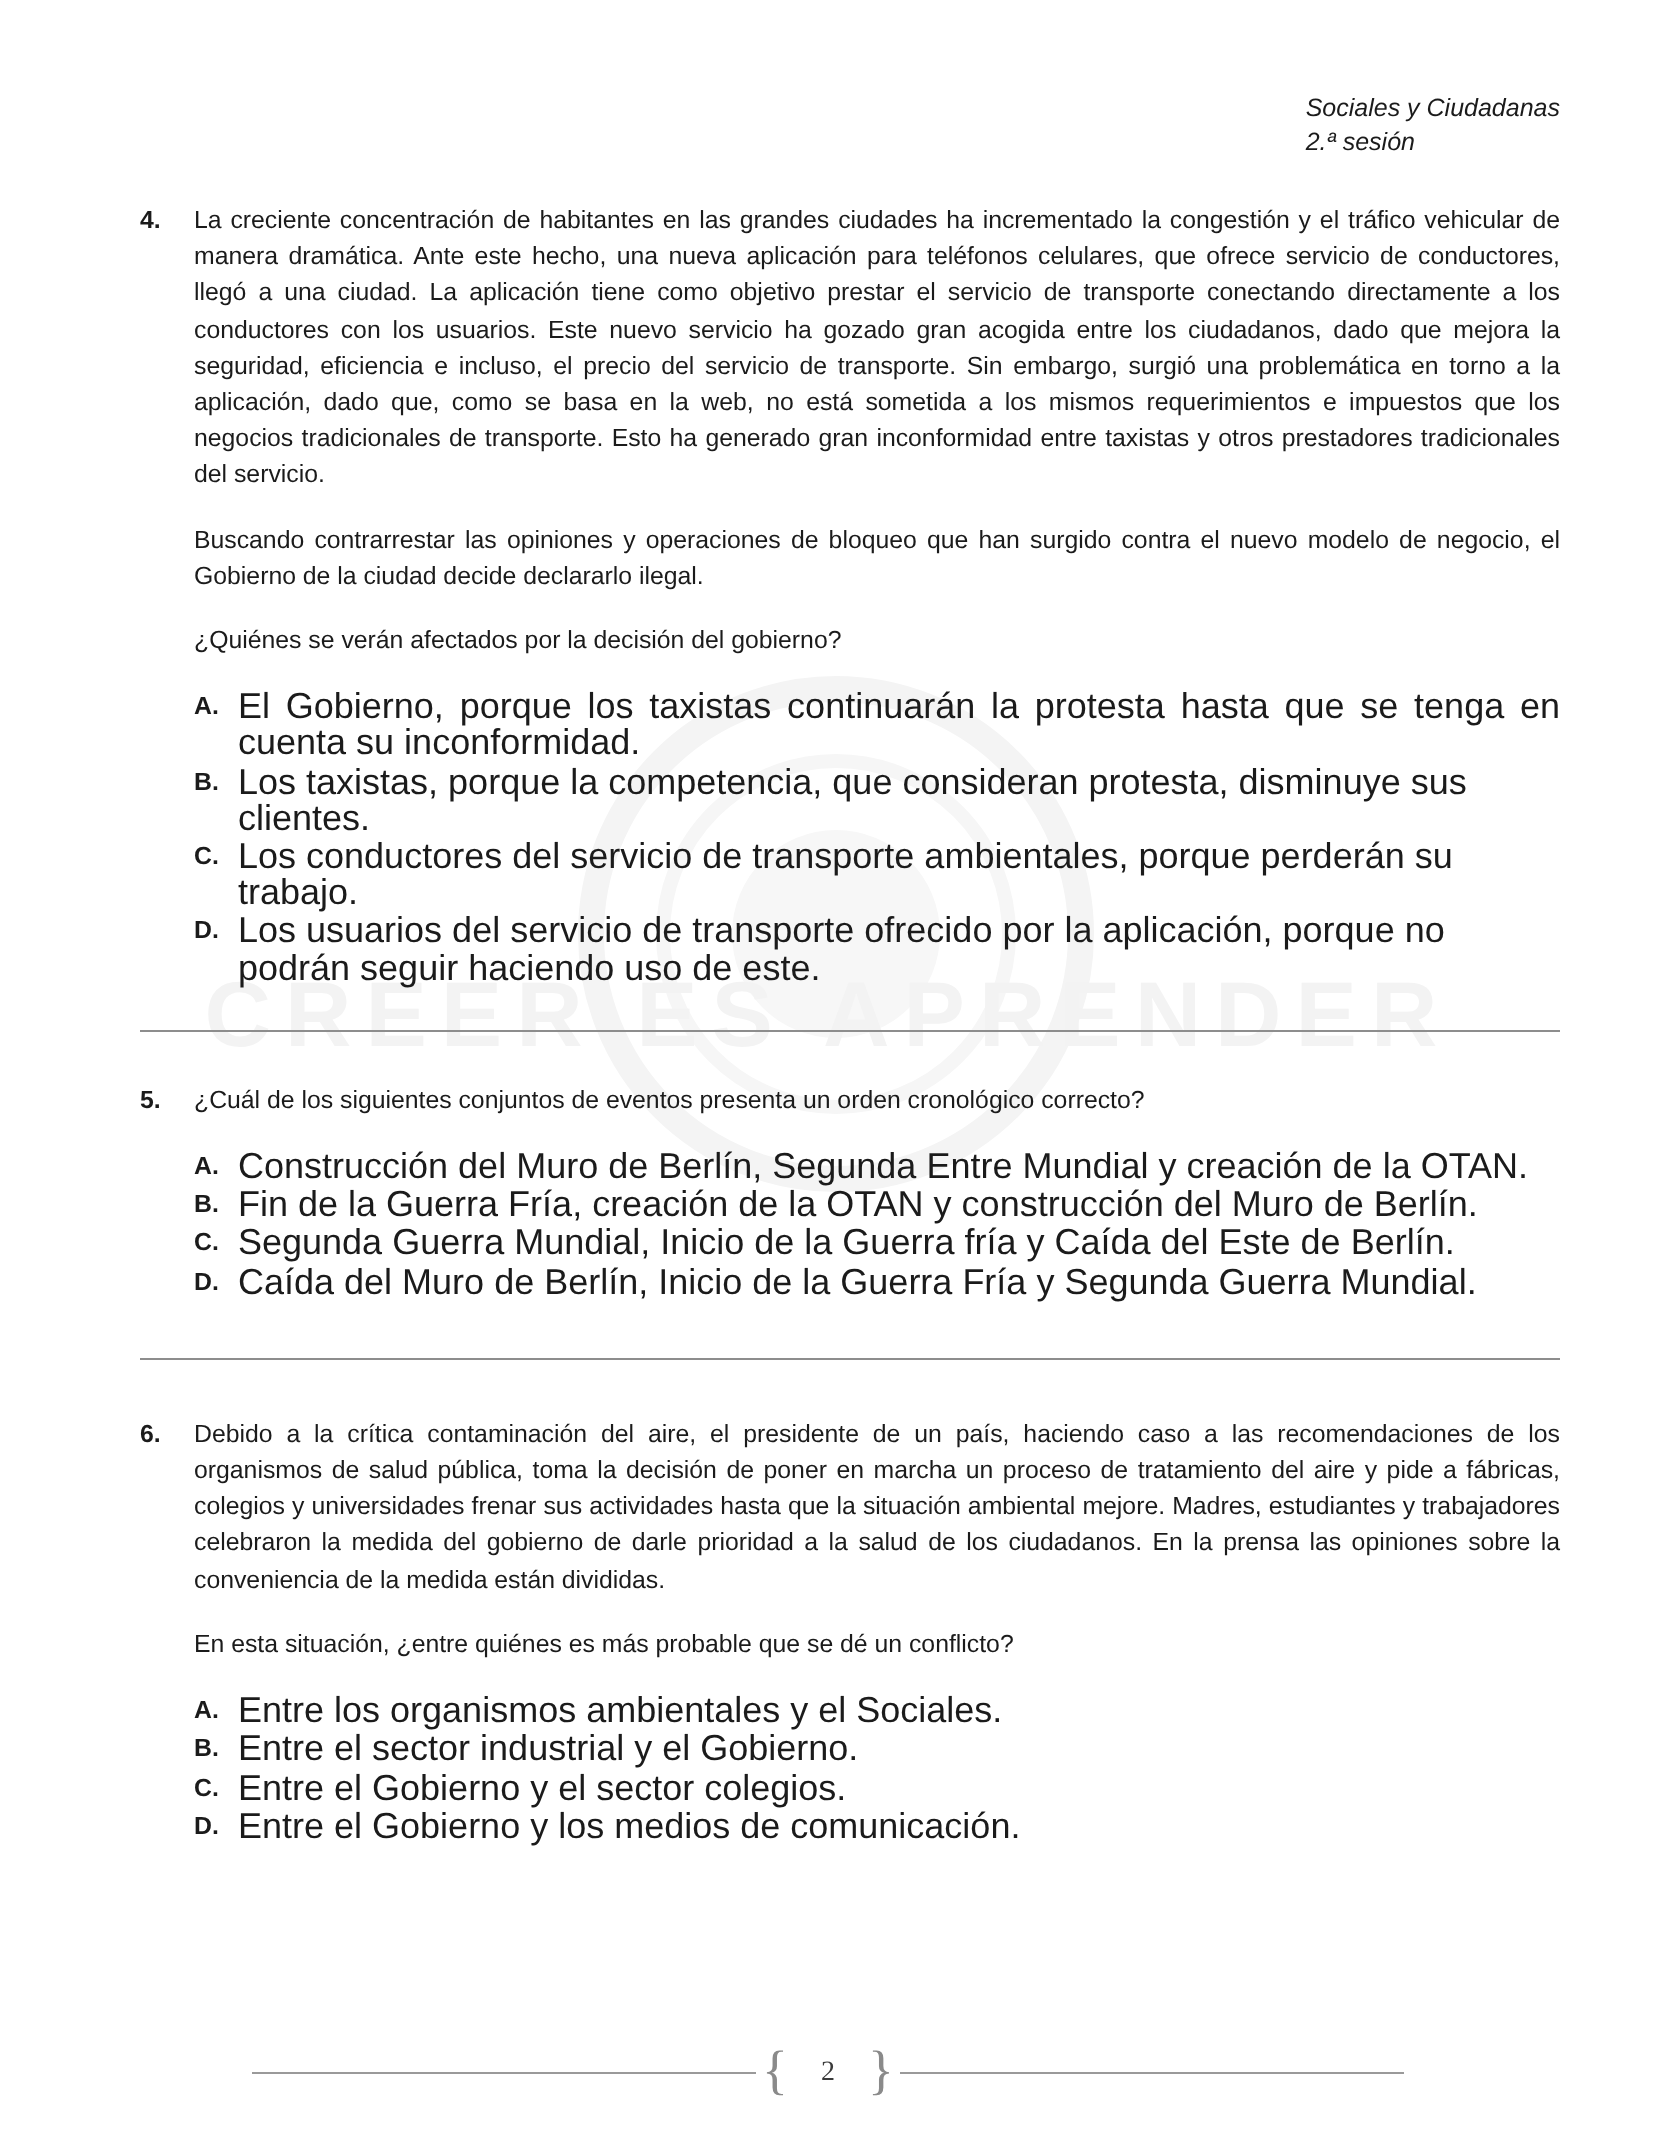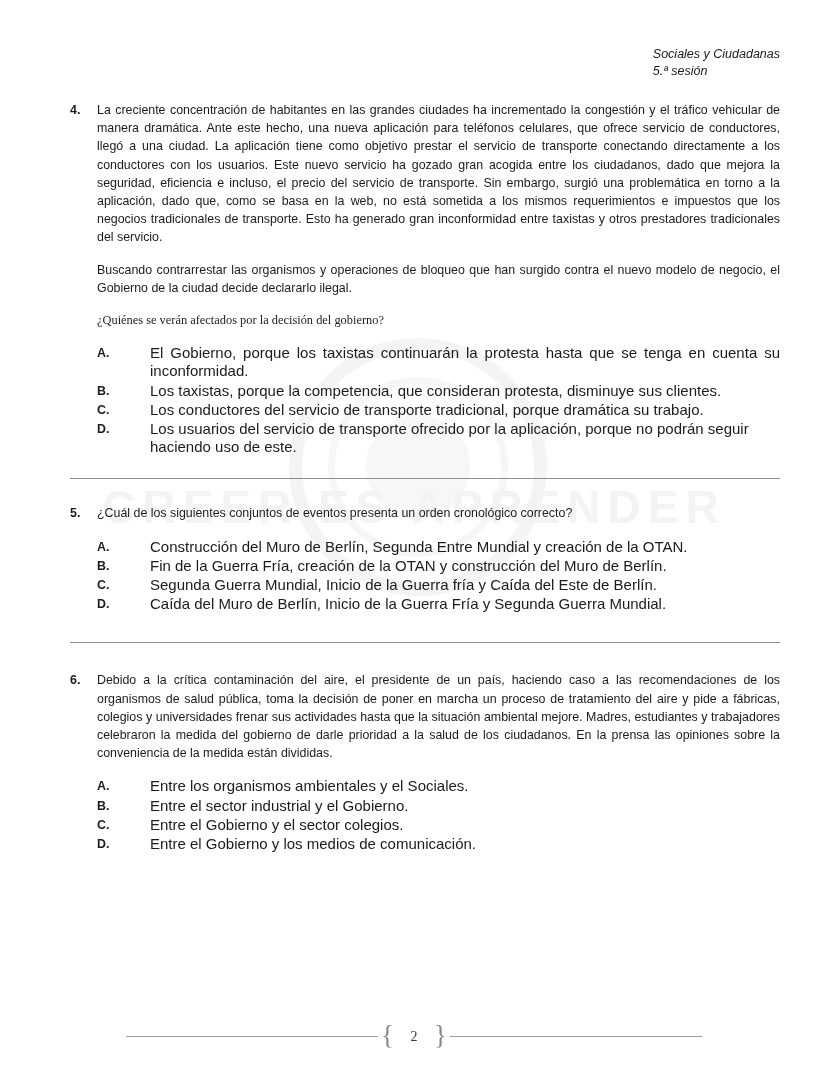--- a/index.html
+++ b/index.html
@@ -118,43 +118,41 @@
   .q-para {
     margin-left: 27px;
     margin-top: 14px;
     font-size: 12.4px;
     line-height: 18.2px;
     text-align: justify;
     text-justify: inter-word;
   }
   .q-para.no-justify {
     text-align: left;
-    font-family: Liberation Serif, serif;
   }
 
   .options {
     margin-left: 27px;
     margin-top: 15px;
   }
   .option {
     display: flex;
     align-items: flex-start;
     margin-bottom: 1px;
   }
   .opt-letter {
     flex: 0 0 22px;
     font-weight: bold;
     font-size: 12.4px;
     line-height: 18.2px;
   }
   .opt-text {
     flex: 1 1 auto;
-    font-size: 15px;
-    line-height: 18.2px;
-    margin-left: 31px;
+    font-size: 18px;
+    line-height: 18.2px;
   }
   .opt-text.justify {
     text-align: justify;
     text-justify: inter-word;
   }
 
   
   .separator {
     height: 0;
     border-top: 1px solid #8d8d8d;
@@ -203,44 +201,44 @@
 
   <div class="watermark">
     <div class="wm-seal"></div>
     <div class="wm-text">CREER ES APRENDER</div>
   </div>
 
   <div class="content">
 
     <div class="doc-header">
       <div>Sociales y Ciudadanas</div>
-      <div>5.ª sesión</div>
+      <div>2.ª sesión</div>
     </div>
 
     <div class="questions">
 
       <div class="question">
         <div class="q-head">
           <div class="q-num">4.</div>
           <div class="q-stem">La creciente concentración de habitantes en las grandes ciudades ha incrementado la congestión y el tráfico vehicular de manera dramática. Ante este hecho, una nueva aplicación para teléfonos celulares, que ofrece servicio de conductores, llegó a una ciudad. La aplicación tiene como objetivo prestar el servicio de transporte conectando directamente a los conductores con los usuarios. Este nuevo servicio ha gozado gran acogida entre los ciudadanos, dado que mejora la seguridad, eficiencia e incluso, el precio del servicio de transporte. Sin embargo, surgió una problemática en torno a la aplicación, dado que, como se basa en la web, no está sometida a los mismos requerimientos e impuestos que los negocios tradicionales de transporte. Esto ha generado gran inconformidad entre taxistas y otros prestadores tradicionales del servicio.</div>
         </div>
-        <div class="q-para">Buscando contrarrestar las organismos y operaciones de bloqueo que han surgido contra el nuevo modelo de negocio, el Gobierno de la ciudad decide declararlo ilegal.</div>
+        <div class="q-para">Buscando contrarrestar las opiniones y operaciones de bloqueo que han surgido contra el nuevo modelo de negocio, el Gobierno de la ciudad decide declararlo ilegal.</div>
         <div class="q-para no-justify">¿Quiénes se verán afectados por la decisión del gobierno?</div>
         <div class="options">
           <div class="option">
             <div class="opt-letter">A.</div>
             <div class="opt-text justify">El Gobierno, porque los taxistas continuarán la protesta hasta que se tenga en cuenta su inconformidad.</div>
           </div>
           <div class="option">
             <div class="opt-letter">B.</div>
             <div class="opt-text">Los taxistas, porque la competencia, que consideran protesta, disminuye sus clientes.</div>
           </div>
           <div class="option">
             <div class="opt-letter">C.</div>
-            <div class="opt-text">Los conductores del servicio de transporte tradicional, porque dramática su trabajo.</div>
+            <div class="opt-text">Los conductores del servicio de transporte ambientales, porque perderán su trabajo.</div>
           </div>
           <div class="option">
             <div class="opt-letter">D.</div>
             <div class="opt-text">Los usuarios del servicio de transporte ofrecido por la aplicación, porque no podrán seguir haciendo uso de este.</div>
           </div>
         </div>
       </div>
 
       <div class="sep-wrap-1">
         <div class="separator"></div>
@@ -273,20 +271,21 @@
 
       <div class="sep-wrap-2">
         <div class="separator"></div>
       </div>
 
       <div class="question after-sep-2">
         <div class="q-head">
           <div class="q-num">6.</div>
           <div class="q-stem">Debido a la crítica contaminación del aire, el presidente de un país, haciendo caso a las recomendaciones de los organismos de salud pública, toma la decisión de poner en marcha un proceso de tratamiento del aire y pide a fábricas, colegios y universidades frenar sus actividades hasta que la situación ambiental mejore. Madres, estudiantes y trabajadores celebraron la medida del gobierno de darle prioridad a la salud de los ciudadanos. En la prensa las opiniones sobre la conveniencia de la medida están divididas.</div>
         </div>
+        <div class="q-para no-justify">En esta situación, ¿entre quiénes es más probable que se dé un conflicto?</div>
         <div class="options">
           <div class="option">
             <div class="opt-letter">A.</div>
             <div class="opt-text">Entre los organismos ambientales y el Sociales.</div>
           </div>
           <div class="option">
             <div class="opt-letter">B.</div>
             <div class="opt-text">Entre el sector industrial y el Gobierno.</div>
           </div>
           <div class="option">

